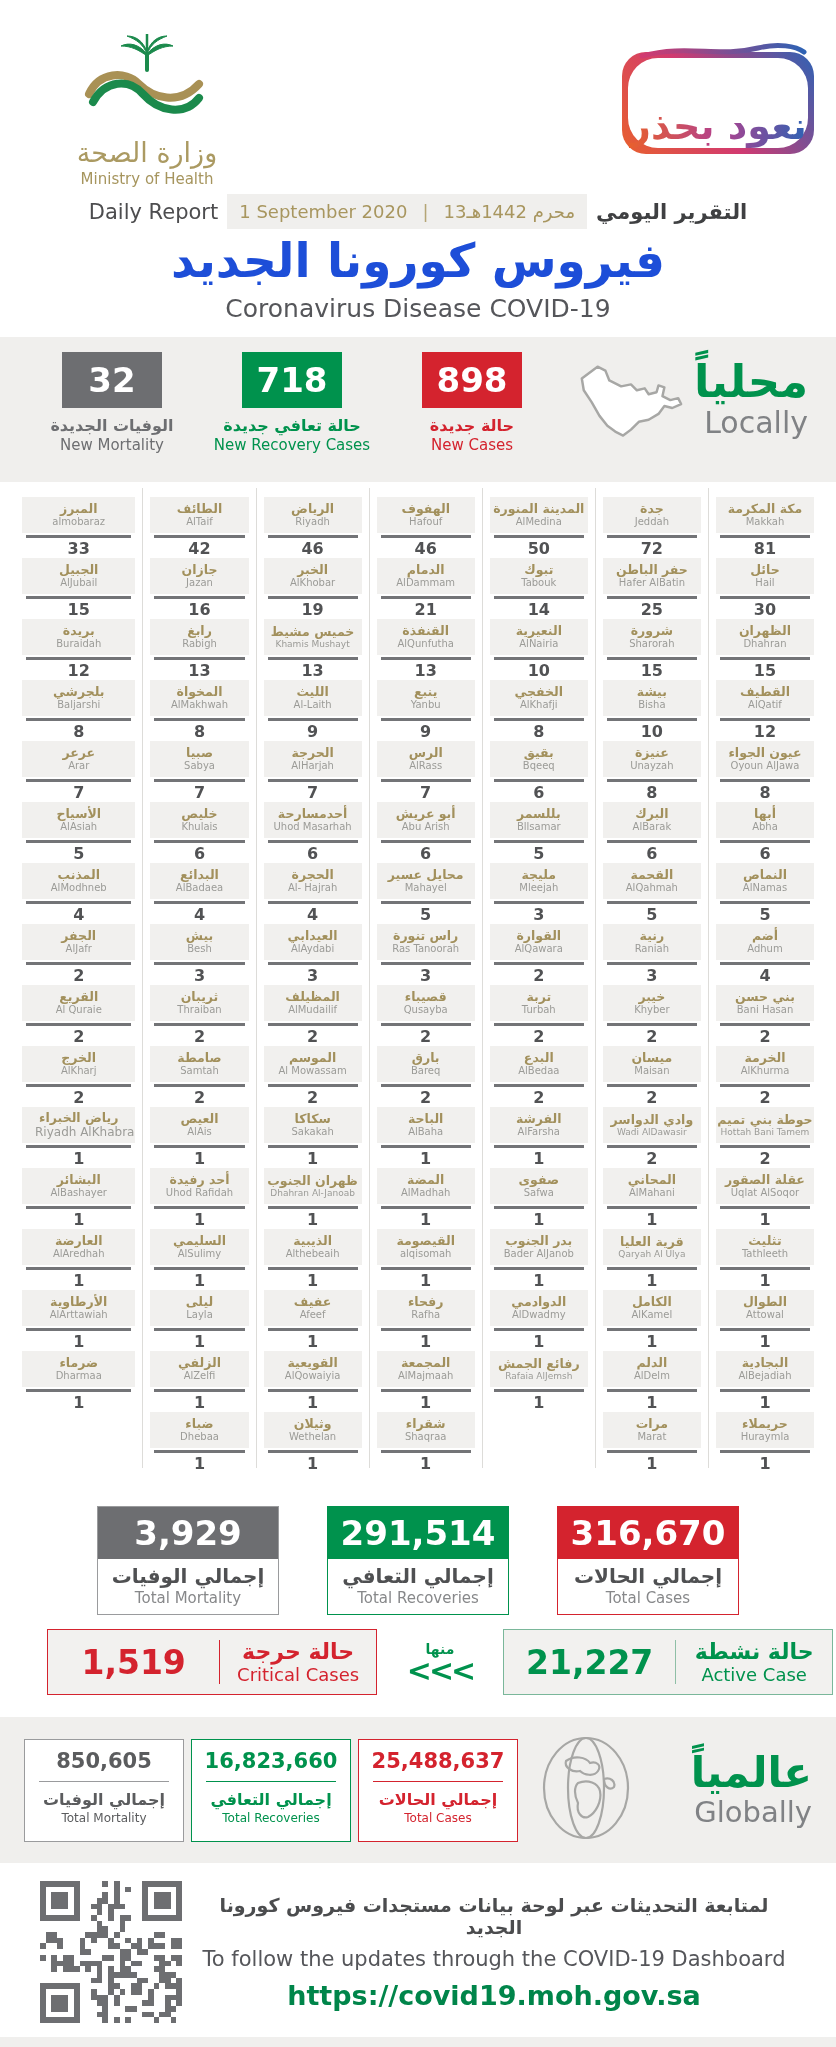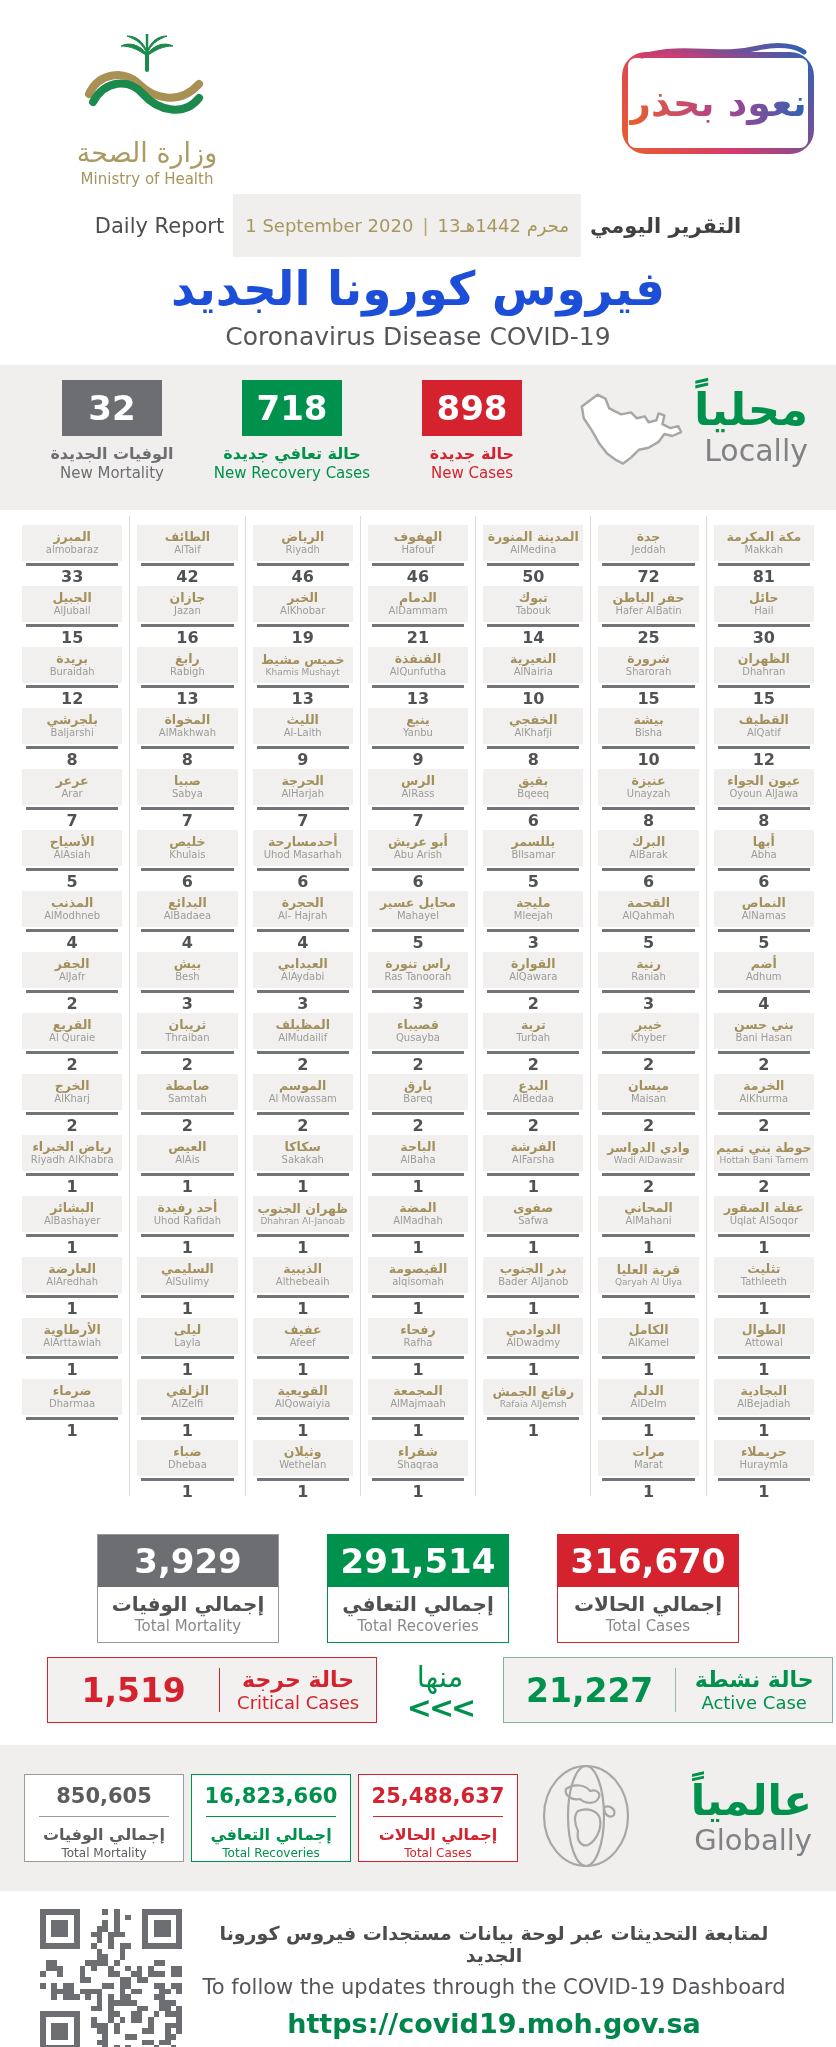--- a/index.html
+++ b/index.html
@@ -9,31 +9,31 @@
   }
   
   .header { position:relative; height:180px; }
   .moh-logo { position:absolute; left:42px; top:32px; width:210px; text-align:center; }
   .moh-logo .logo-art { display:block; margin:0 auto; }
   .moh-logo .logo-ar { font-size:27px; color:#ab9a62; letter-spacing:1px; }
   .moh-logo .logo-en { font-size:15px; color:#a6955e; margin-top:2px; }
   .badge { position:absolute; right:22px; top:52px; width:192px; height:102px;
     border-radius:24px; padding:6px;
     background:linear-gradient(55deg,#e8602d 0%,#d23a70 45%,#2e62b4 100%); }
-  .badge-inner { width:100%; height:100%; background:#fff; border-radius:8px;
-    display:flex; align-items:center; justify-content:center; }
+  .badge-inner { width:100%; height:100%; background:#fff; border-radius:30px;
+    display:flex; align-items:flex-end; justify-content:center; }
   .badge-text { font-size:38px; font-weight:bold;
     background:linear-gradient(90deg,#e8602d 0%,#b3418d 50%,#2e62b4 100%);
     -webkit-background-clip:text; background-clip:text; color:transparent;
     -webkit-text-fill-color:transparent; }
   .badge-swoosh { position:absolute; top:-12px; right:6px; }
   
   .report-line { display:flex; justify-content:center; align-items:center; gap:9px; margin-top:14px; }
   .report-en { font-size:21px; color:#4d4d4f; }
-  .date-box { background:#f0efed; padding:21px 12px; display:flex; gap:9px; align-items:center;
+  .date-box { background:#f0efed; padding:7px 12px; display:flex; gap:15px; align-items:center;
     font-size:18px; color:#a8965f; }
   .date-box .sep { color:#b5a576; }
   .report-ar { font-size:21px; font-weight:bold; color:#3f4042; }
   .main-title { text-align:center; font-size:47px; font-weight:bold; color:#1d4ed8; margin-top:4px; }
   .sub-title { text-align:center; font-size:25px; color:#55565a; margin-top:6px; }
   
   .local-band { background:#f0efed; margin-top:14px; padding:15px 28px 18px;
     display:flex; align-items:flex-start; }
   .stat { width:168px; text-align:center; }
   .stat + .stat { margin-left:12px; }
@@ -79,26 +79,26 @@
   .ca-box.red { border-color:#d4232e; color:#d4232e; }
   .ca-box.green { border-color:#7ab79a; color:#00924d; }
   .ca-num { flex:1.1; text-align:center; font-size:33px; font-weight:bold; }
   .ca-div { width:1px; height:44px; }
   .ca-box.red .ca-div { background:#d4232e; }
   .ca-box.green .ca-div { background:#8fbfa6; }
   .ca-labels { flex:1; text-align:center; }
   .ca-ar { font-size:22px; font-weight:bold; }
   .ca-en { font-size:18px; }
   .menha { text-align:center; color:#00924d; width:70px; }
-  .menha .menha-ar { font-size:29px; font-weight:normal; }
+  .menha .menha-ar { font-size:14px; font-weight:bold; }
   .menha .chevrons { font-size:30px; font-weight:bold; letter-spacing:-3px; line-height:0.9; }
   
   .global-band { background:#f0efed; margin-top:22px; padding:16px 24px;
     display:flex; align-items:center; }
-  .gbox { width:160px; background:#fff; border:1px solid; text-align:center; padding:9px 4px 1px; }
+  .gbox { width:160px; background:#fff; border:1px solid; text-align:center; padding:9px 4px 16px; }
   .gbox + .gbox { margin-left:7px; }
   .gbox.gray  { border-color:#9a9b9d; color:#5b5c5e; }
   .gbox.green { border-color:#00924d; color:#00924d; }
   .gbox.red   { border-color:#d4232e; color:#d4232e; }
   .g-num { font-size:21px; font-weight:bold; }
   .g-line { height:1px; margin:8px 10px; }
   .gbox.gray  .g-line { background:#9a9b9d; }
   .gbox.green .g-line { background:#00924d; }
   .gbox.red   .g-line { background:#d4232e; }
   .g-ar { font-size:16px; font-weight:bold; }
@@ -276,21 +276,21 @@
         <div class="name-box">
           <div class="city-ar" dir="rtl">الخرج</div>
           <div class="city-en">AlKharj</div>
         </div>
         <div class="rule"></div>
         <div class="city-num">2</div>
       </div>
       <div class="slot">
         <div class="name-box">
           <div class="city-ar" dir="rtl">رياض الخبراء</div>
-          <div class="city-en" style="font-size: 10px;">Riyadh AlKhabra</div>
+          <div class="city-en" style="font-size: 12px; padding-left: 12px;">Riyadh AlKhabra</div>
         </div>
         <div class="rule"></div>
         <div class="city-num">1</div>
       </div>
       <div class="slot">
         <div class="name-box">
           <div class="city-ar" dir="rtl">البشائر</div>
           <div class="city-en">AlBashayer</div>
         </div>
         <div class="rule"></div>

